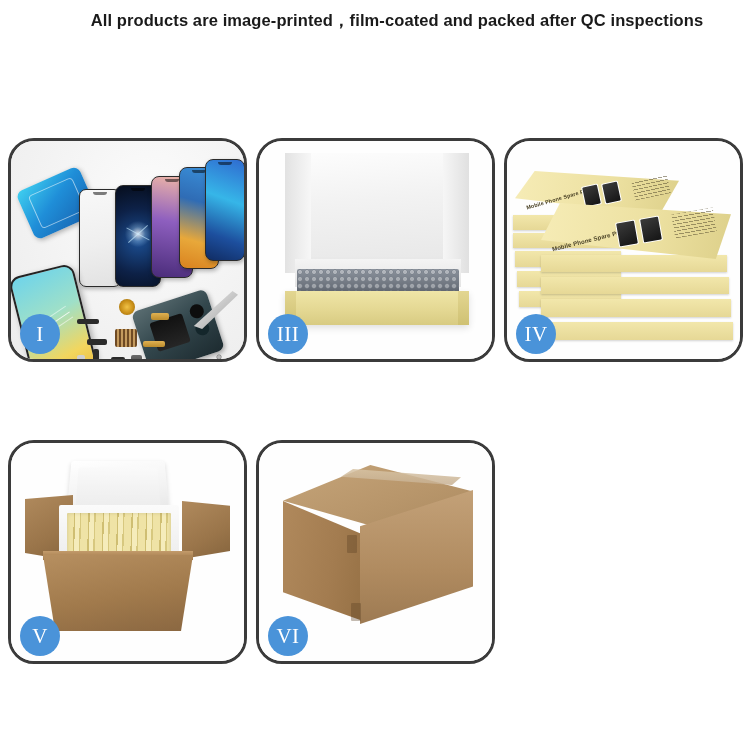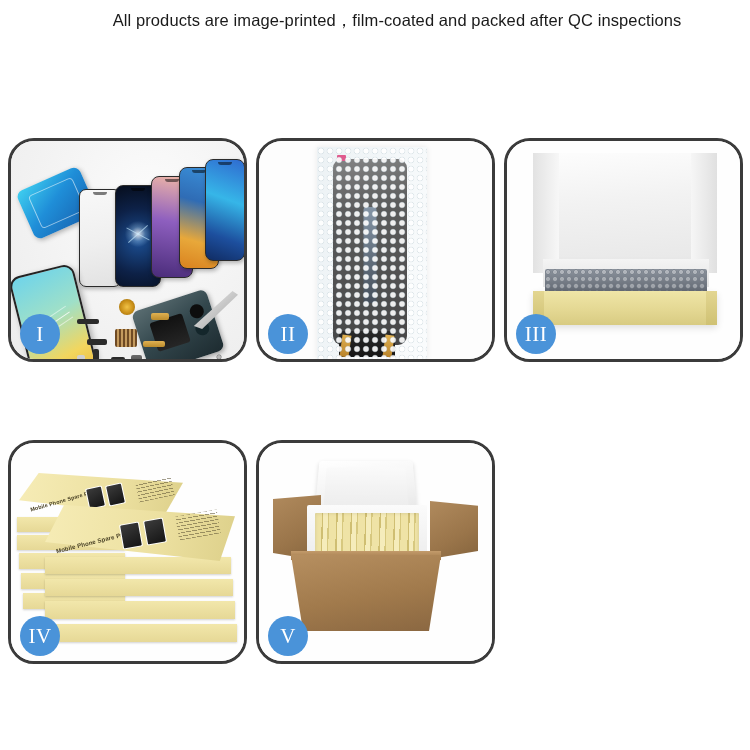--- a/index.html
+++ b/index.html
@@ -31,21 +31,21 @@
     letter-spacing: 0.5px;
     color: #111111;
     font-family: "Liberation Sans", sans-serif;
     white-space: nowrap;
   }
   #page-subtitle {
     margin: 0;
     padding-top: 9px;
     font-size: 16.5px;
     line-height: 22px;
-    font-weight: 400;
+    font-weight: 700;
     color: #1a1a1a;
     letter-spacing: 0.1px;
     white-space: nowrap;
     padding-left: 44px;
   }
 
   
   #panel-grid {
     position: absolute;
     left: 8px;
@@ -463,35 +463,20 @@
       <span class="part" style="left:100px; top:216px; width:14px; height:12px; border-radius:2px;"></span>
       <span class="part" style="left:120px; top:214px; width:11px; height:14px; border-radius:2px; background:linear-gradient(#6c6c6c,#3a3a3a);"></span>
       <span class="part" style="left:66px; top:214px; width:8px; height:14px; background:#cfcfcf;"></span>
       <span class="part screw" style="left:206px; top:214px;"></span>
 
       <span class="tweezer"></span>
     </div>
     <div class="panel-badge">I</div>
   </div>
 
-  <div class="panel">
-    <div class="panel-stage">
-      <div class="p2-bg"></div>
-      <div class="bubble-bag">
-        <div class="lcd-inside"></div>
-        <span class="pink-tab"></span>
-        <div class="lcd-flex">
-          <span class="lcd-gold" style="left:2px;"></span>
-          <span class="lcd-gold" style="right:2px;"></span>
-        </div>
-        <div class="bubbles"></div>
-      </div>
-    </div>
-    <div class="panel-badge">II</div>
-  </div>
 
   <div class="panel">
     <div class="panel-stage">
       <div class="p3-bg"></div>
       <div class="tray-lid"></div>
       <div class="tray-inner"></div>
       <div class="tray-contents"></div>
       <div class="tray-front"></div>
     </div>
     <div class="panel-badge">III</div>
@@ -548,14 +533,26 @@
       <div class="flap flap-l"></div>
       <div class="flap flap-r"></div>
       <div class="foam-body"></div>
       <div class="foam-contents"></div>
       <div class="carton-rim"></div>
       <div class="carton-body"></div>
     </div>
     <div class="panel-badge">V</div>
   </div>
 
+  <div class="panel">
+    <div class="panel-stage">
+      <div class="p6-bg"></div>
+      <div class="ship-top"></div>
+      <div class="ship-tape"></div>
+      <div class="ship-left"></div>
+      <div class="ship-right"></div>
+      <span class="ship-seam" style="left:88px; top:92px;"></span>
+      <span class="ship-seam" style="left:92px; top:160px;"></span>
+    </div>
+    <div class="panel-badge">VI</div>
+  </div>
 
 </div>
 
 </body></html>

